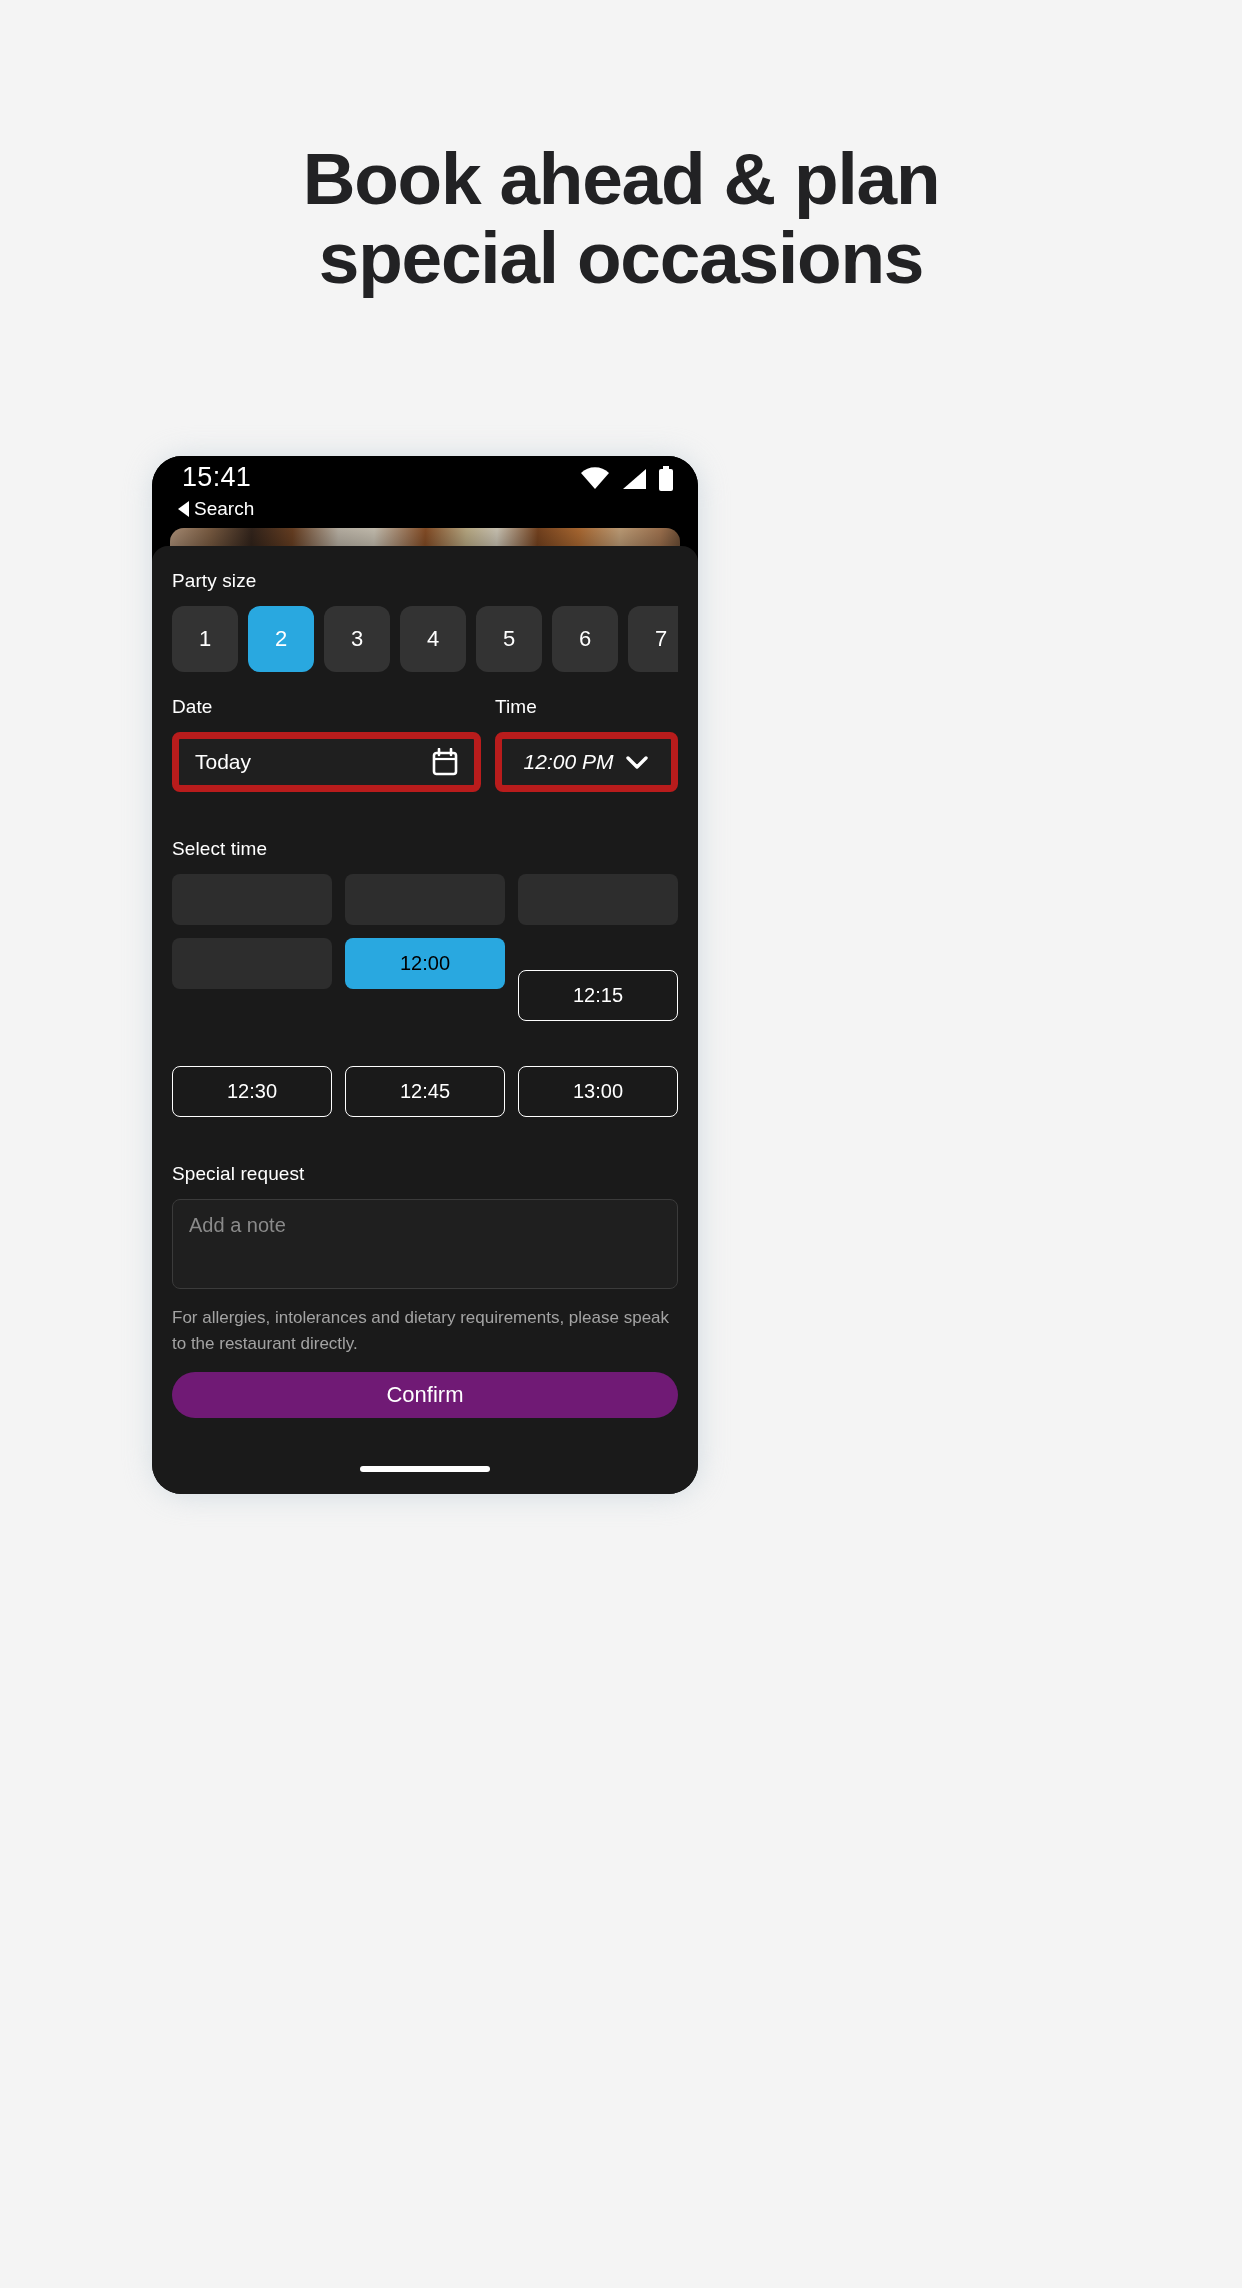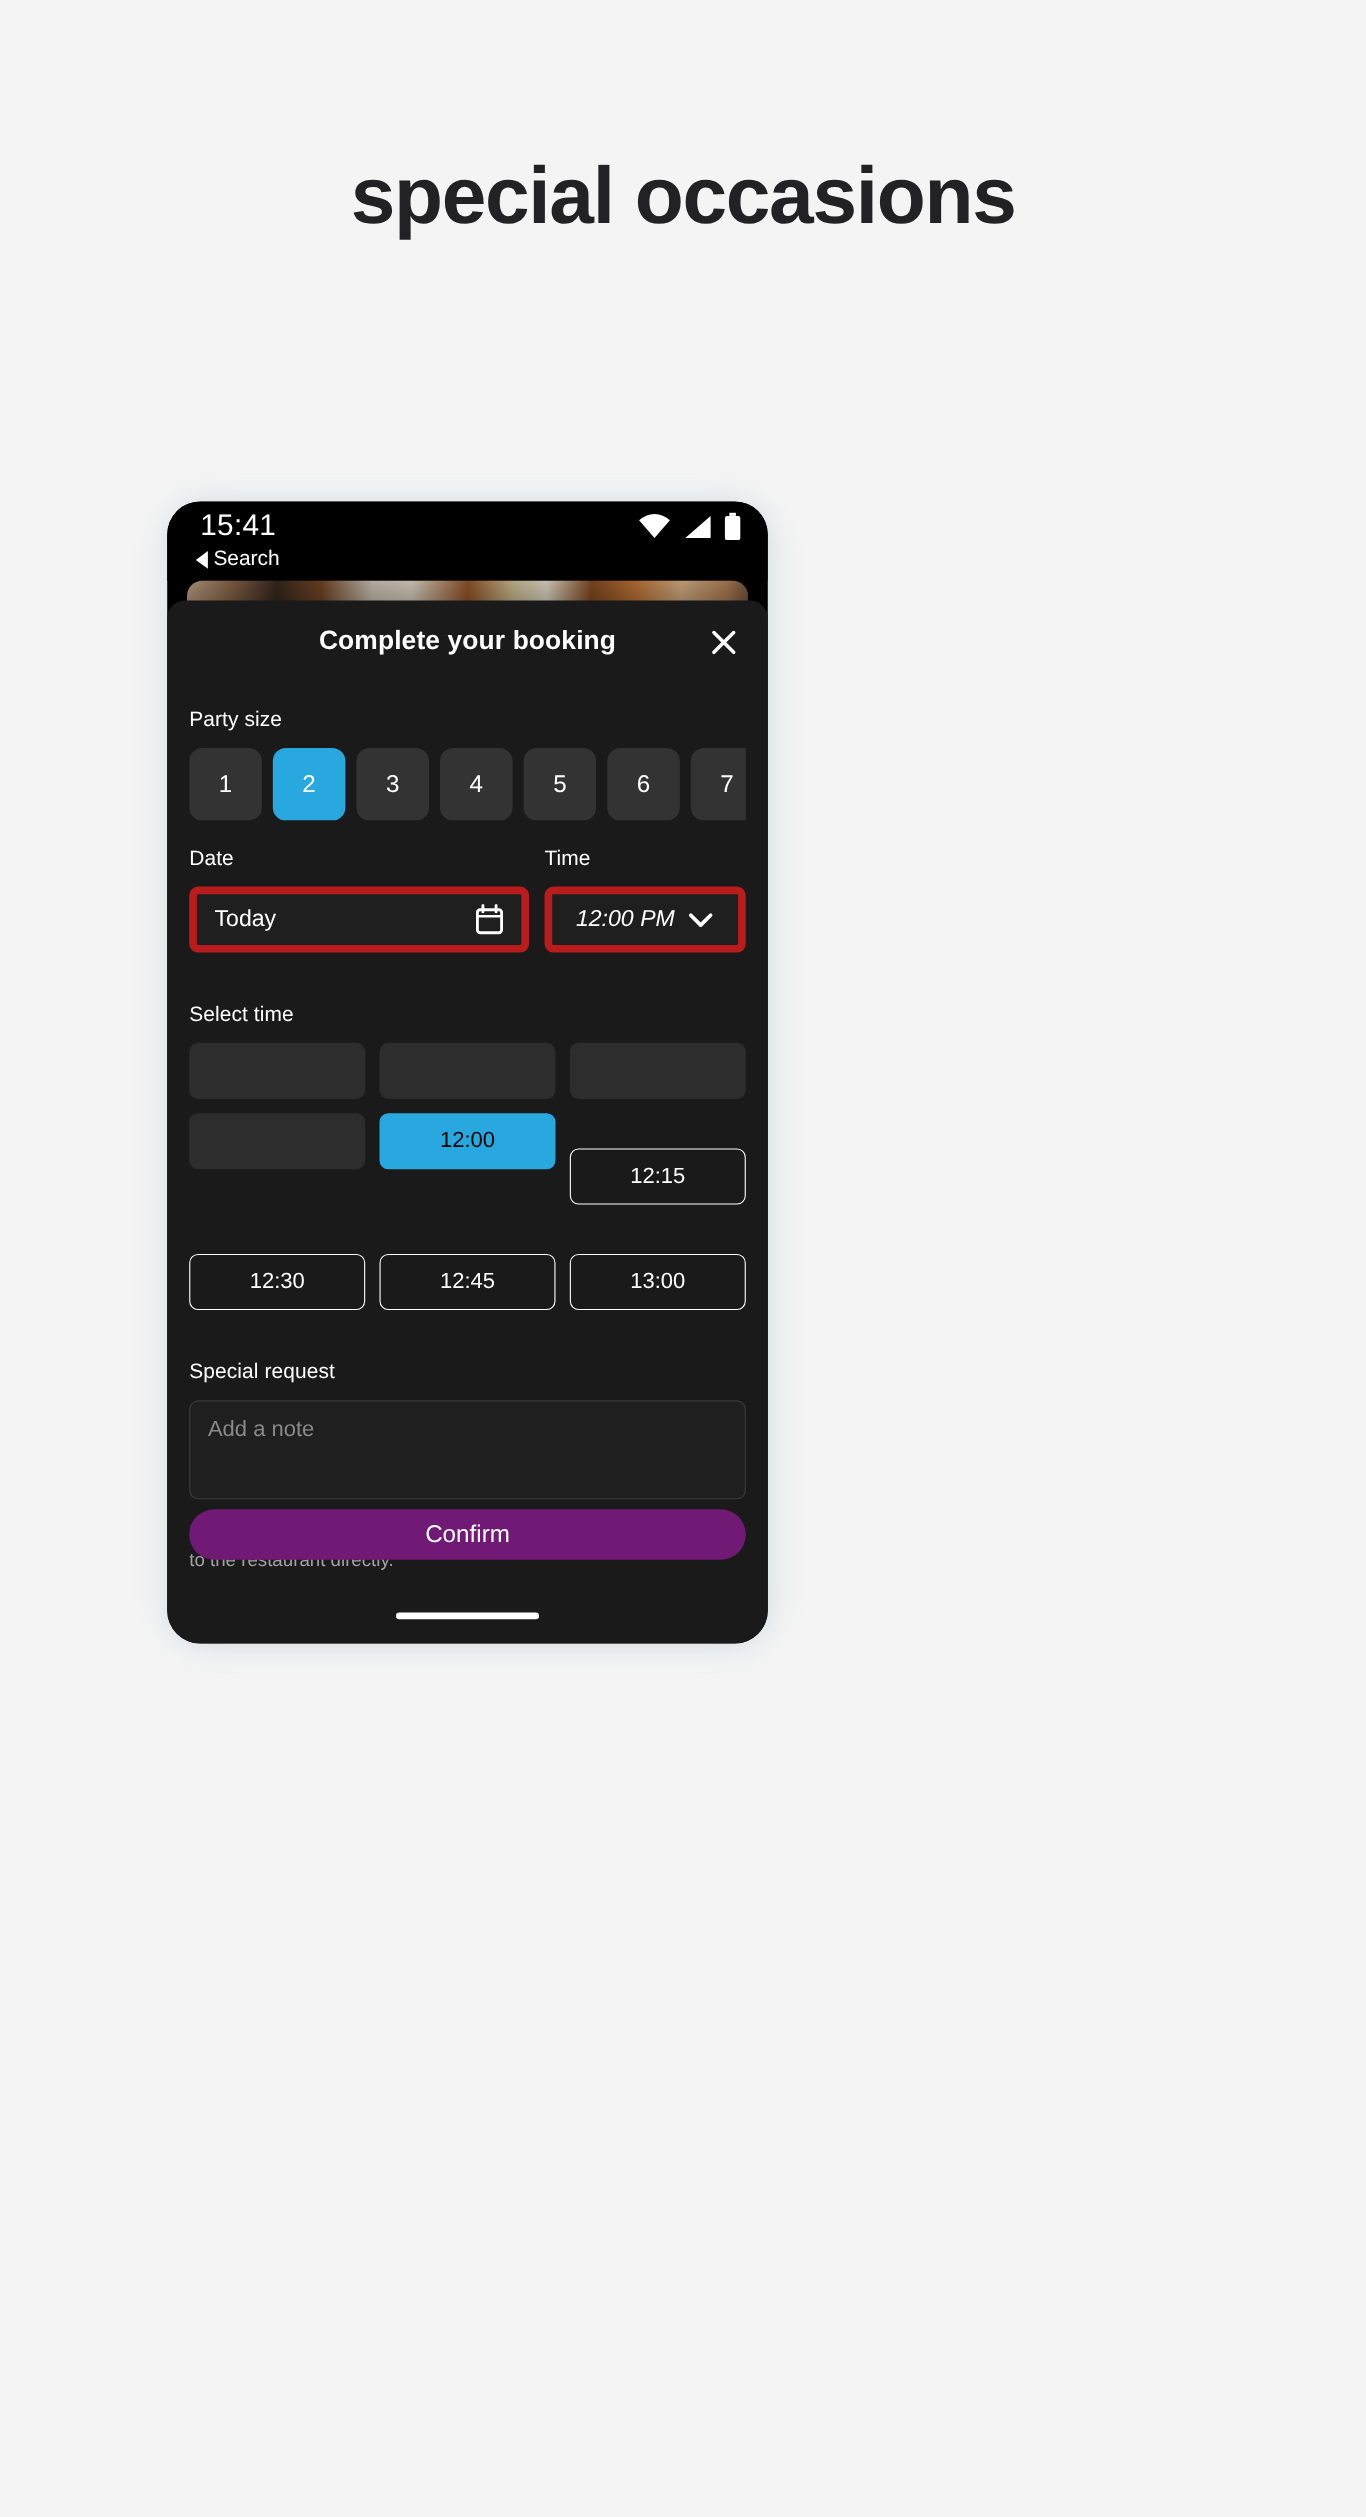--- a/index.html
+++ b/index.html
@@ -271,20 +271,21 @@
     border-radius: 3px;
     background: #ffffff;
   }
 </style>
 </head>
 <body>
 
 <div class="page">
 
   <div class="headline">
+    <span class="line">Book ahead &amp; plan</span>
     <span class="line">special occasions</span>
   </div>
 
   <div class="phone-shadow"></div>
 
   <div class="phone">
 
     <div class="statusbar">
       <div class="status-time">15:41</div>
       <div class="status-back">
@@ -302,28 +303,20 @@
           <rect x="5" y="0" width="6" height="3" fill="#fff"></rect>
           <rect x="1" y="3" width="14" height="22" rx="2" fill="#fff"></rect>
         </svg>
       </div>
     </div>
 
     <div class="photo-strip"></div>
 
     <div class="sheet">
 
-      <div class="sheet-header">
-        <div class="sheet-title">Complete your booking</div>
-        <div class="close-btn">
-          <svg width="26" height="26" viewBox="0 0 26 26">
-            <path d="M4 4 L22 22 M22 4 L4 22" stroke="#fff" stroke-width="3.2" stroke-linecap="round"></path>
-          </svg>
-        </div>
-      </div>
 
       <div class="party-block">
         <div class="field-label">Party size</div>
         <div class="party-row" id="party-row">
             <div class="party-chip">1</div>
             <div class="party-chip selected">2</div>
             <div class="party-chip">3</div>
             <div class="party-chip">4</div>
             <div class="party-chip">5</div>
             <div class="party-chip">6</div>

